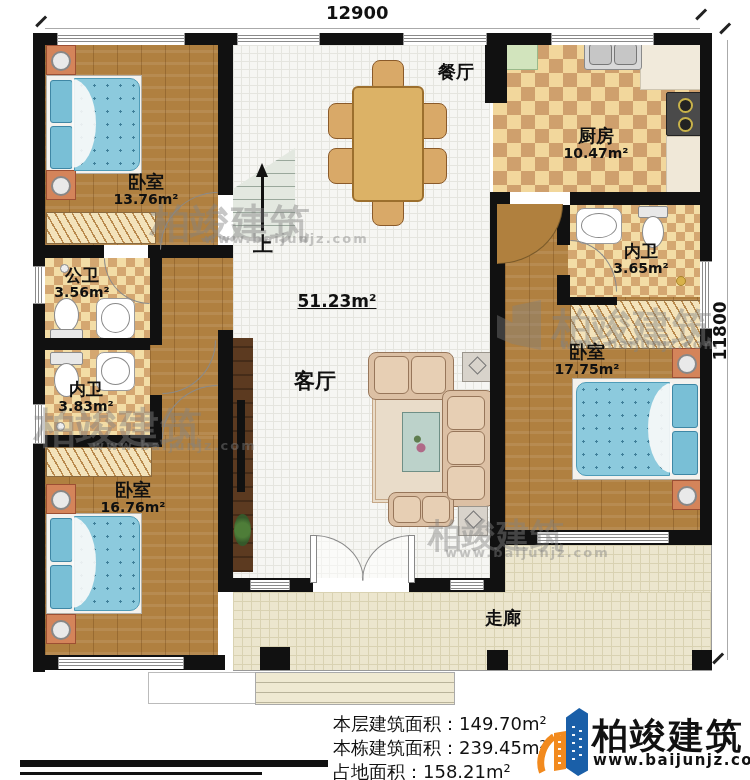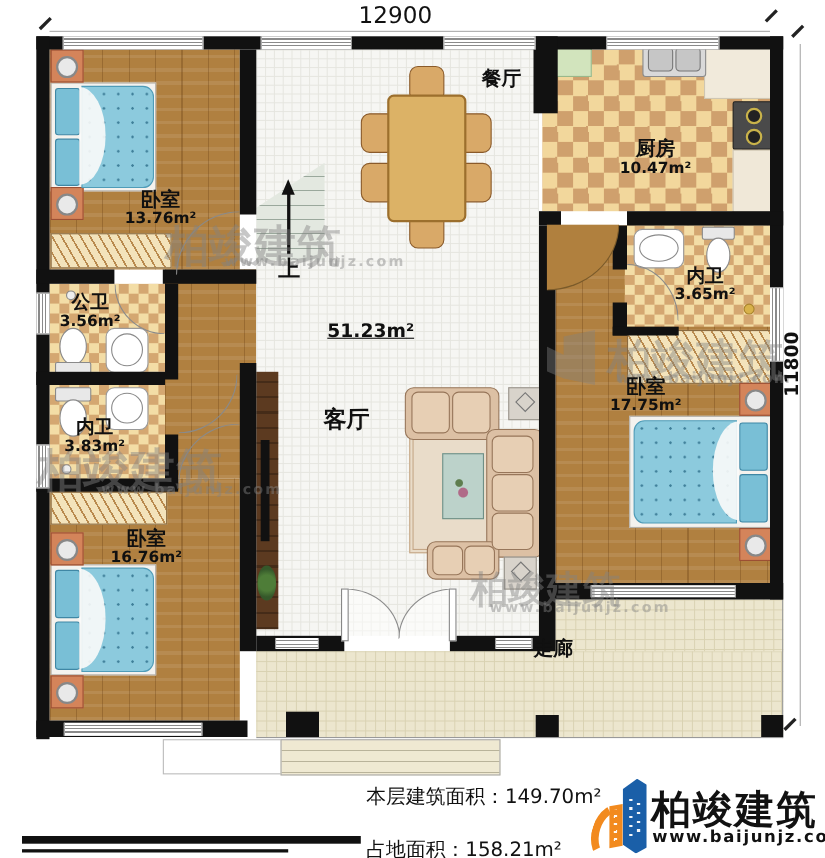--- a/index.html
+++ b/index.html
@@ -46,21 +46,21 @@
   .sink i{display:block;border:1.5px solid #8a8a8a;border-radius:50%;margin:4px;height:calc(100% - 11px);}
   .wm{position:absolute;color:rgba(130,130,130,.45);font-weight:bold;white-space:nowrap;z-index:30;}
   .tick{position:absolute;width:14px;height:2.5px;background:#222;transform:rotate(-45deg);z-index:60;}
   .dimline{position:absolute;background:#aaa;z-index:5;}
 </style>
 </head>
 <body>
 
 <div id="stage">
 
-  <div class="abs" style="left:326px;top:2px;font-size:21px;font-weight:normal;color:#111;z-index:60;">12900</div>
+  <div class="abs" style="left:326px;top:2px;font-size:18px;font-weight:bold;color:#111;z-index:60;">12900</div>
   <div class="dimline" style="left:45px;top:28px;width:655px;height:1px;"></div>
   <div class="tick" style="left:34px;top:20px;"></div>
   <div class="tick" style="left:694px;top:13px;"></div>
   <div class="tick" style="left:718px;top:27px;"></div>
   <div class="tick" style="left:711px;top:657px;"></div>
   <div class="dimline" style="left:727px;top:40px;width:1px;height:620px;"></div>
   <div class="abs" style="left:690px;top:321px;width:60px;font-size:17px;font-weight:bold;color:#111;z-index:60;transform:rotate(-90deg);text-align:center;">11800</div>
 
   <div class="wood" style="left:45px;top:45px;width:173px;height:200px;"></div>
   <div class="wood" style="left:150px;top:245px;width:83px;height:190px;"></div>
@@ -275,21 +275,21 @@
   <div class="lblc" style="left:133px;top:480px;">
     <div class="n">卧室</div>
     <div class="a">16.76m²</div>
   </div>
   <div class="lblc" style="left:337px;top:292px;text-decoration:underline;">
     <div class="a" style="font-size:17px;">51.23m²</div>
   </div>
   <div class="lblc" style="left:315px;top:370px;">
     <div class="n" style="font-size:21px;">客厅</div>
   </div>
-  <div class="lblc" style="left:503px;top:580px;">
+  <div class="lblc" style="left:503px;top:608px;">
     <div class="n">走廊</div>
   </div>
 
   <div class="wm" style="left:150px;top:196px;font-size:40px;">
     <span>柏竣建筑</span>
   </div>
   <div class="wm" style="left:204px;top:231px;font-size:13px;letter-spacing:2px;">
     <span>www.baijunjz.com</span>
   </div>
   <div class="wm" style="left:34px;top:400px;font-size:42px;">
@@ -310,20 +310,23 @@
   </div>
   <div class="wm" style="left:445px;top:545px;font-size:13px;letter-spacing:2px;">
     <span>www.baijunjz.com</span>
   </div>
 
   <div class="abs" style="left:20px;top:760px;width:308px;height:7px;background:#111;z-index:50;"></div>
   <div class="abs" style="left:20px;top:772px;width:242px;height:3px;background:#111;z-index:50;"></div>
 
   <div class="abs" style="left:333px;top:712px;font-size:18px;color:#111;z-index:50;white-space:nowrap;">
     <span>本层建筑面积：</span><span>149.70m²</span>
+  </div>
+  <div class="abs" style="left:333px;top:736px;font-size:18px;color:#111;z-index:50;white-space:nowrap;">
+    <span>本栋建筑面积：</span><span>239.45m²</span>
   </div>
   <div class="abs" style="left:333px;top:760px;font-size:18px;color:#111;z-index:50;white-space:nowrap;">
     <span>占地面积：</span><span>158.21m²</span>
   </div>
 
   <div class="abs" style="left:540px;top:708px;width:48px;height:68px;z-index:50;">
     <div style="position:absolute;left:-2px;top:22px;width:28px;height:42px;border:7px solid transparent;border-left:7px solid #f28a1e;border-radius:50%;transform:rotate(18deg);"></div>
     <div style="position:absolute;left:14px;top:24px;width:12px;height:38px;background:#f28a1e;transform:skewY(-10deg);
          background-image:repeating-linear-gradient(180deg,transparent 0 5px,rgba(255,255,255,.95) 5px 7px);background-size:3px 80%;background-repeat:no-repeat;background-position:4px 4px;"></div>
     <div style="position:absolute;left:26px;top:0;width:22px;height:68px;background:#1a5fa8;

